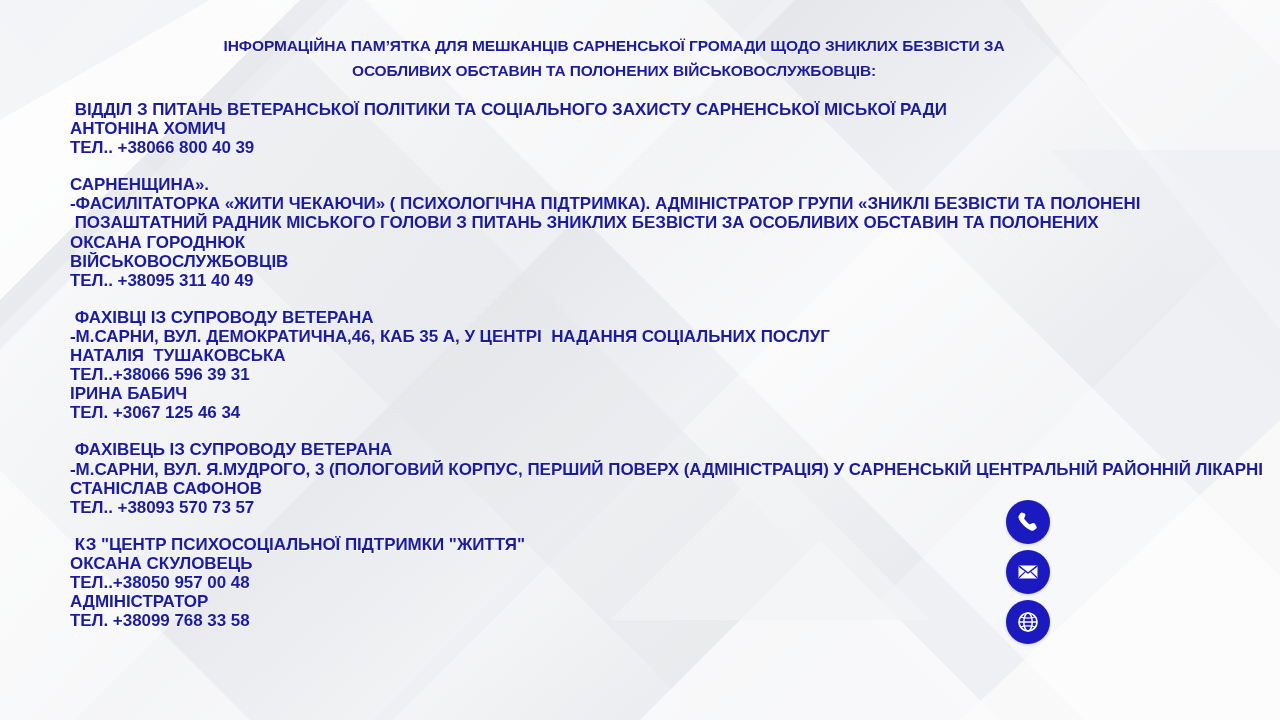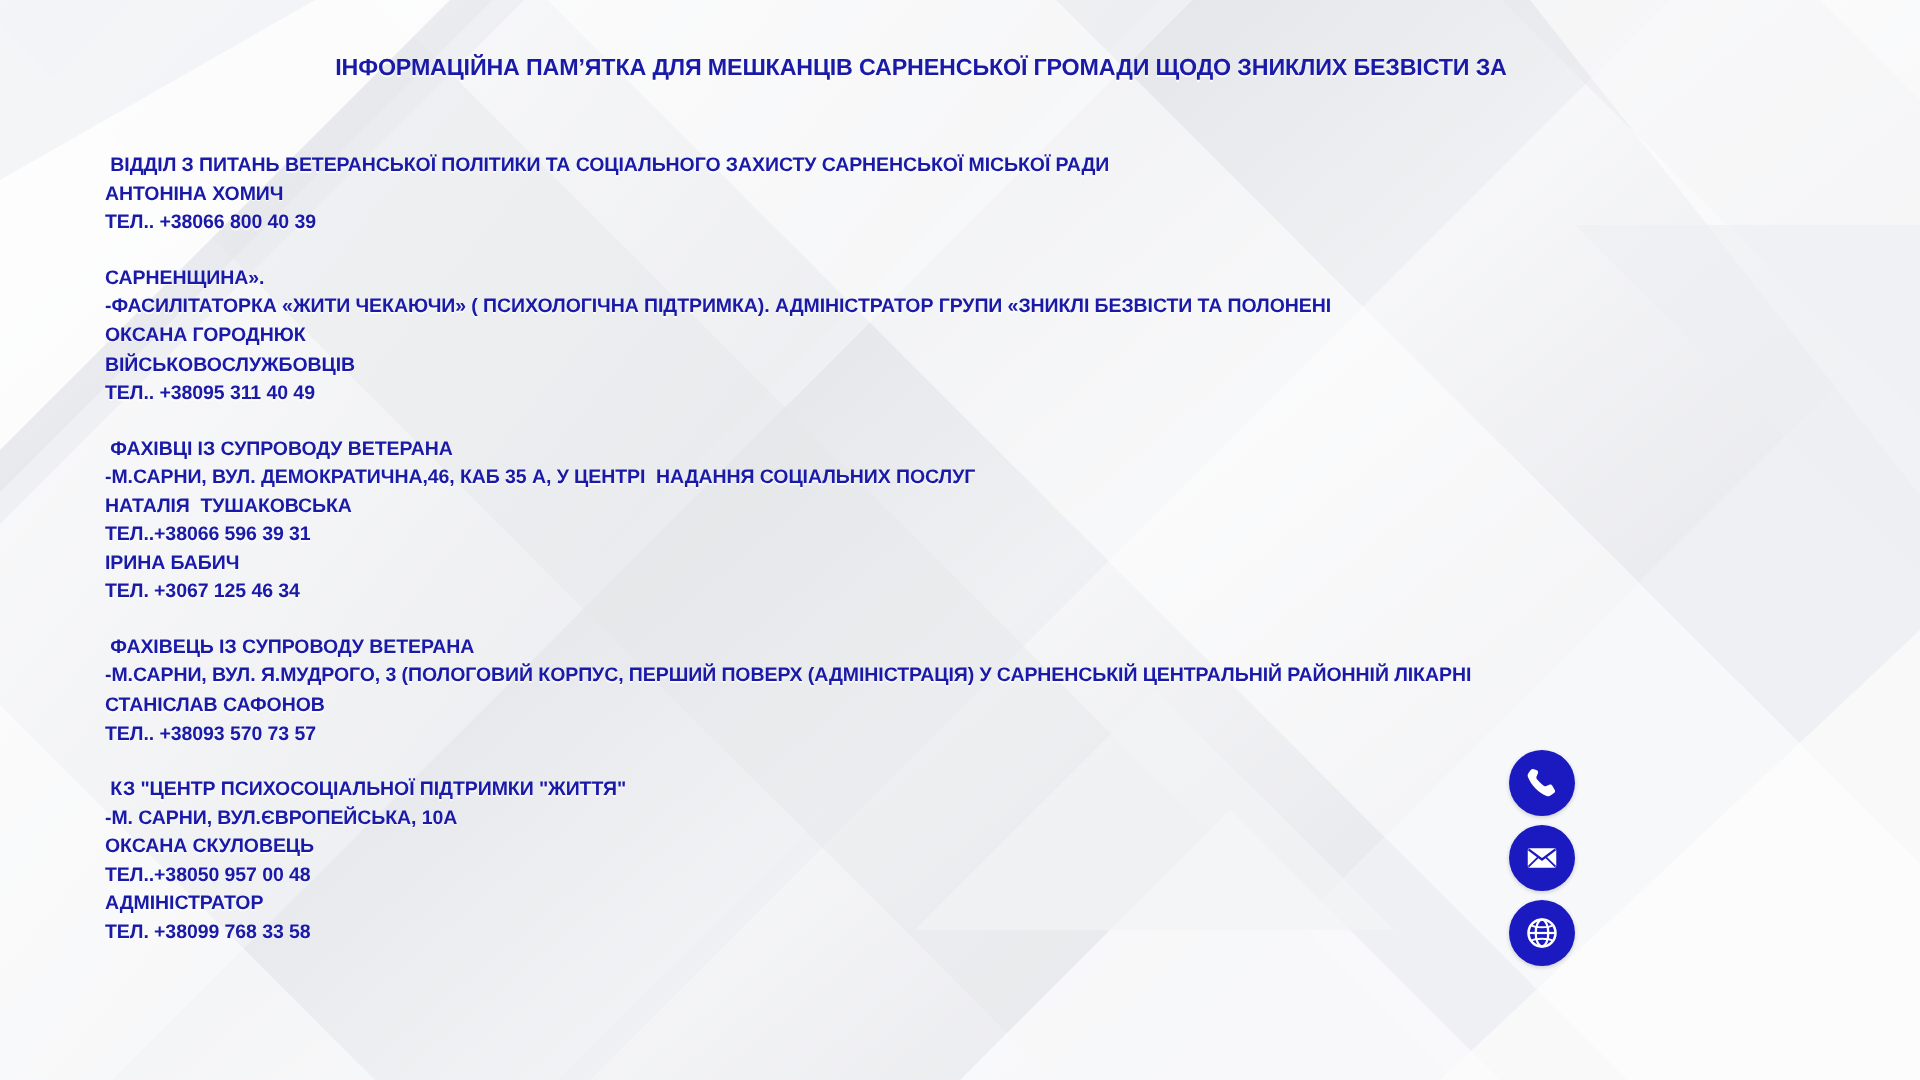--- a/index.html
+++ b/index.html
@@ -60,21 +60,21 @@
     left: 70px;
     top: 100px;
     width: 1120px;
   }
 
   .block {
     margin-bottom: 18px;
   }
   .line {
     color: #1a1aa8;
-    font-size: 13px;
+    font-size: 17px;
     font-weight: bold;
     line-height: 19.1px;
     letter-spacing: -0.05px;
     text-transform: uppercase;
     white-space: pre;
     text-shadow: 0 1px 0 rgba(255,255,255,0.8);
   }
 
   
   .icon-rail {
@@ -145,33 +145,35 @@
       <polygon points="640,720 820,540 1000,720" fill="#fbfbfc" opacity="0.8"></polygon>
       <polygon points="770,460 930,620 610,620" fill="#f2f3f5" opacity="0.7"></polygon>
       <polygon points="1050,150 1280,380 1280,150" fill="#edeef1" opacity="0.6"></polygon>
     </svg>
   </div>
 
   <div class="content">
 
     <div class="title">
       <div>ІНФОРМАЦІЙНА ПАМ’ЯТКА ДЛЯ МЕШКАНЦІВ САРНЕНСЬКОЇ ГРОМАДИ ЩОДО ЗНИКЛИХ БЕЗВІСТИ ЗА</div>
+      <div>ОСОБЛИВИХ ОБСТАВИН ТА ПОЛОНЕНИХ ВІЙСЬКОВОСЛУЖБОВЦІВ:</div>
     </div>
 
     <div class="blocks">
 
       <div class="block">
         <div class="line"> ВІДДІЛ З ПИТАНЬ ВЕТЕРАНСЬКОЇ ПОЛІТИКИ ТА СОЦІАЛЬНОГО ЗАХИСТУ САРНЕНСЬКОЇ МІСЬКОЇ РАДИ</div>
         <div class="line">АНТОНІНА ХОМИЧ</div>
         <div class="line">ТЕЛ.. +38066 800 40 39</div>
       </div>
 
       <div class="block">
         <div class="line">САРНЕНЩИНА».</div>
         <div class="line">-ФАСИЛІТАТОРКА «ЖИТИ ЧЕКАЮЧИ» ( ПСИХОЛОГІЧНА ПІДТРИМКА). АДМІНІСТРАТОР ГРУПИ «ЗНИКЛІ БЕЗВІСТИ ТА ПОЛОНЕНІ</div>
+        <div class="line"> ПОЗАШТАТНИЙ РАДНИК МІСЬКОГО ГОЛОВИ З ПИТАНЬ ЗНИКЛИХ БЕЗВІСТИ ЗА ОСОБЛИВИХ ОБСТАВИН ТА ПОЛОНЕНИХ</div>
         <div class="line">ОКСАНА ГОРОДНЮК</div>
         <div class="line">ВІЙСЬКОВОСЛУЖБОВЦІВ</div>
         <div class="line">ТЕЛ.. +38095 311 40 49</div>
       </div>
 
       <div class="block">
         <div class="line"> ФАХІВЦІ ІЗ СУПРОВОДУ ВЕТЕРАНА</div>
         <div class="line">-М.САРНИ, ВУЛ. ДЕМОКРАТИЧНА,46, КАБ 35 А, У ЦЕНТРІ  НАДАННЯ СОЦІАЛЬНИХ ПОСЛУГ</div>
         <div class="line">НАТАЛІЯ  ТУШАКОВСЬКА</div>
         <div class="line">ТЕЛ..+38066 596 39 31</div>
@@ -181,21 +183,20 @@
 
       <div class="block">
         <div class="line"> ФАХІВЕЦЬ ІЗ СУПРОВОДУ ВЕТЕРАНА</div>
         <div class="line">-М.САРНИ, ВУЛ. Я.МУДРОГО, 3 (ПОЛОГОВИЙ КОРПУС, ПЕРШИЙ ПОВЕРХ (АДМІНІСТРАЦІЯ) У САРНЕНСЬКІЙ ЦЕНТРАЛЬНІЙ РАЙОННІЙ ЛІКАРНІ</div>
         <div class="line">СТАНІСЛАВ САФОНОВ</div>
         <div class="line">ТЕЛ.. +38093 570 73 57</div>
       </div>
 
       <div class="block">
         <div class="line"> КЗ "ЦЕНТР ПСИХОСОЦІАЛЬНОЇ ПІДТРИМКИ "ЖИТТЯ"</div>
-        <div class="line">-М. САРНИ, ВУЛ.ЄВРОПЕЙСЬКА, 10А</div>
         <div class="line">ОКСАНА СКУЛОВЕЦЬ</div>
         <div class="line">ТЕЛ..+38050 957 00 48</div>
         <div class="line">АДМІНІСТРАТОР</div>
         <div class="line">ТЕЛ. +38099 768 33 58</div>
       </div>
 
     </div>
 
     <div class="icon-rail">
 

